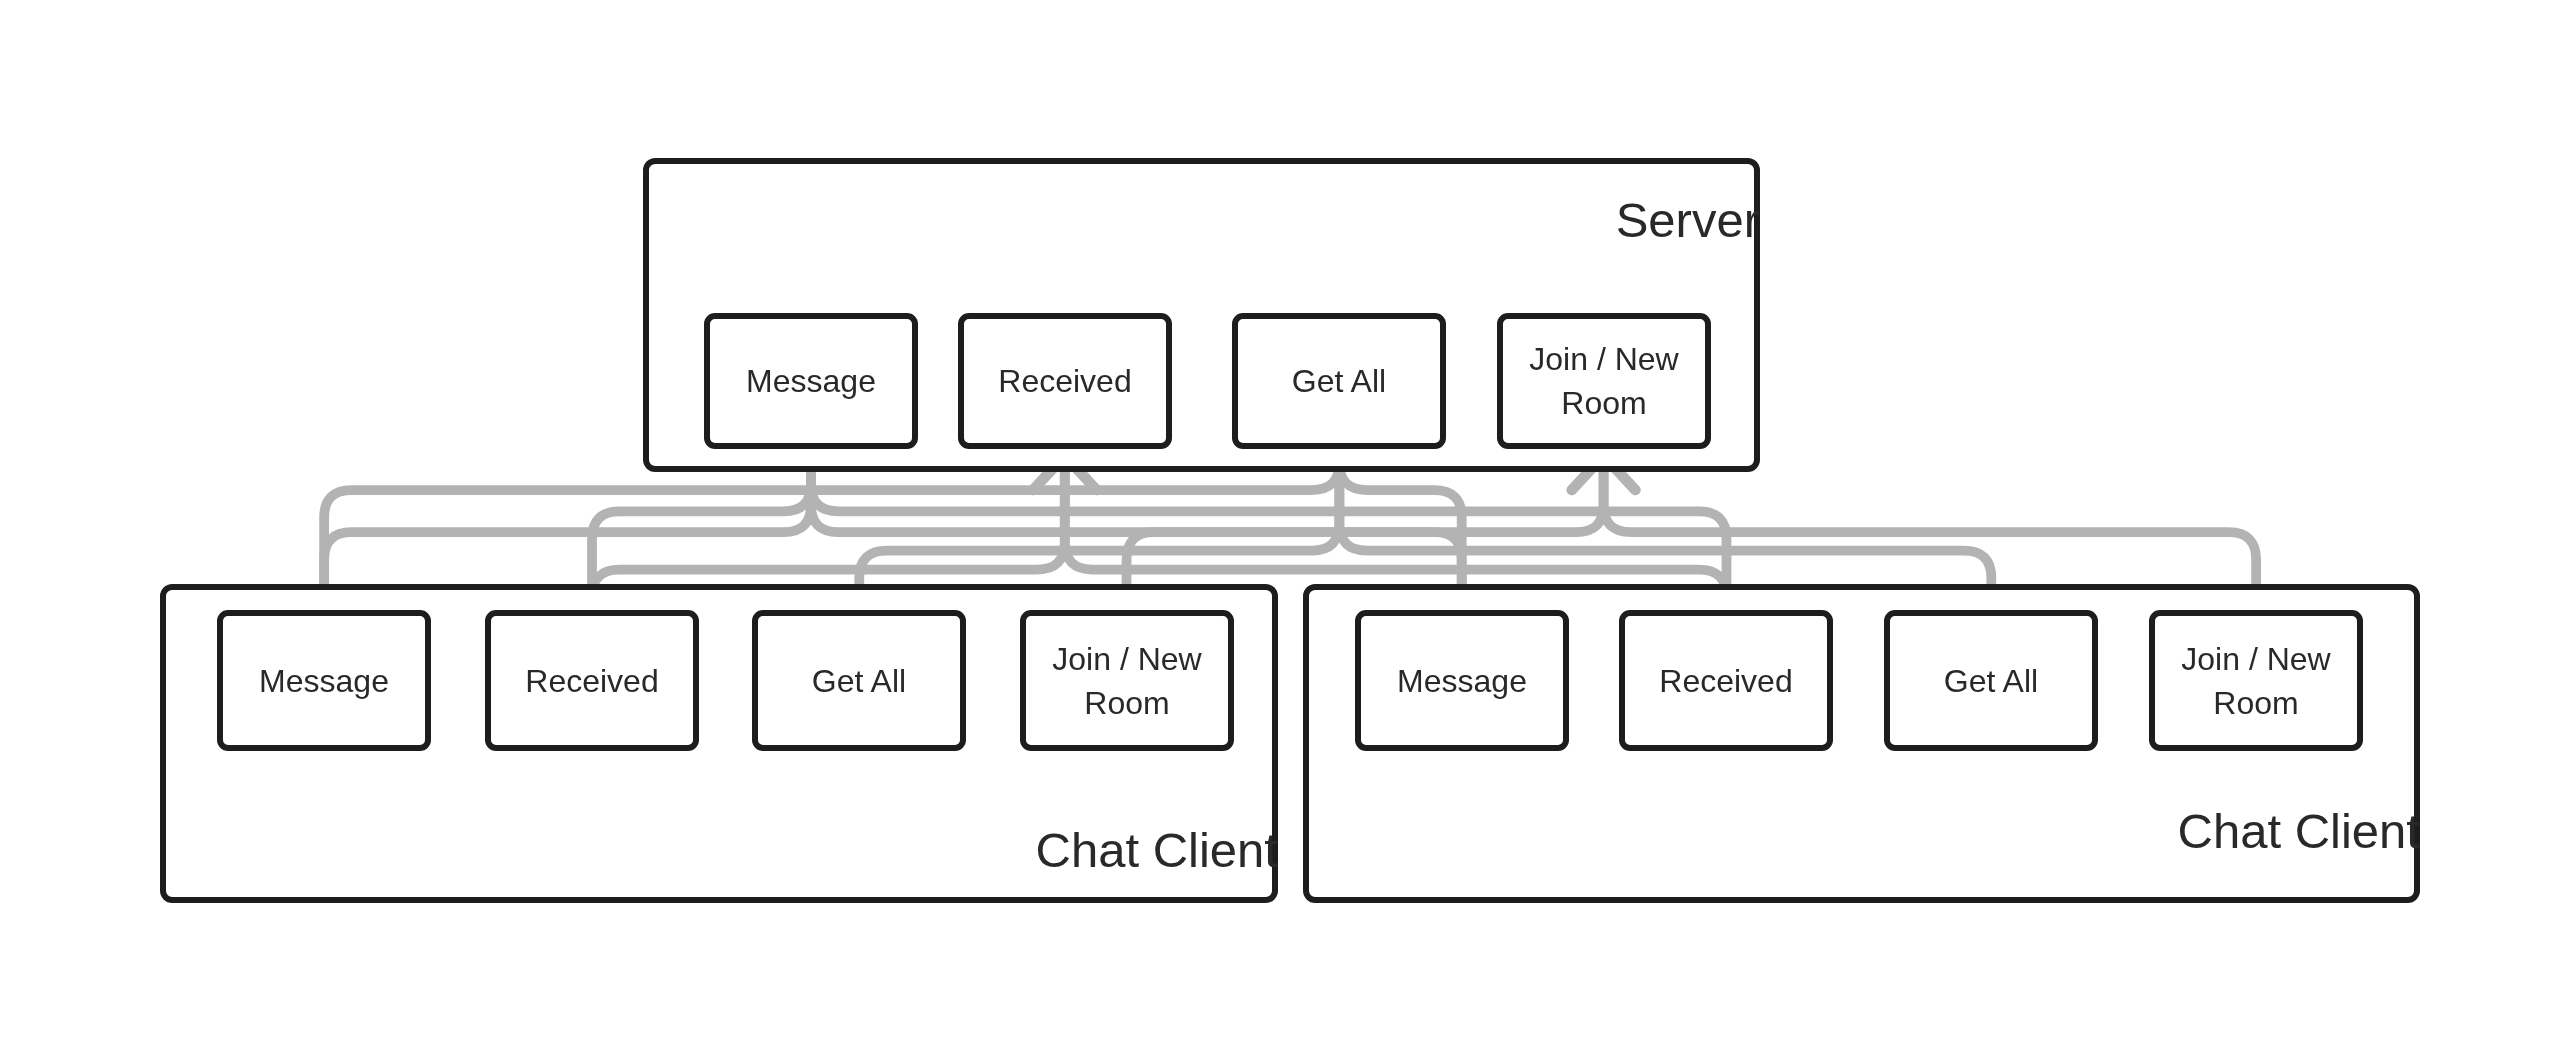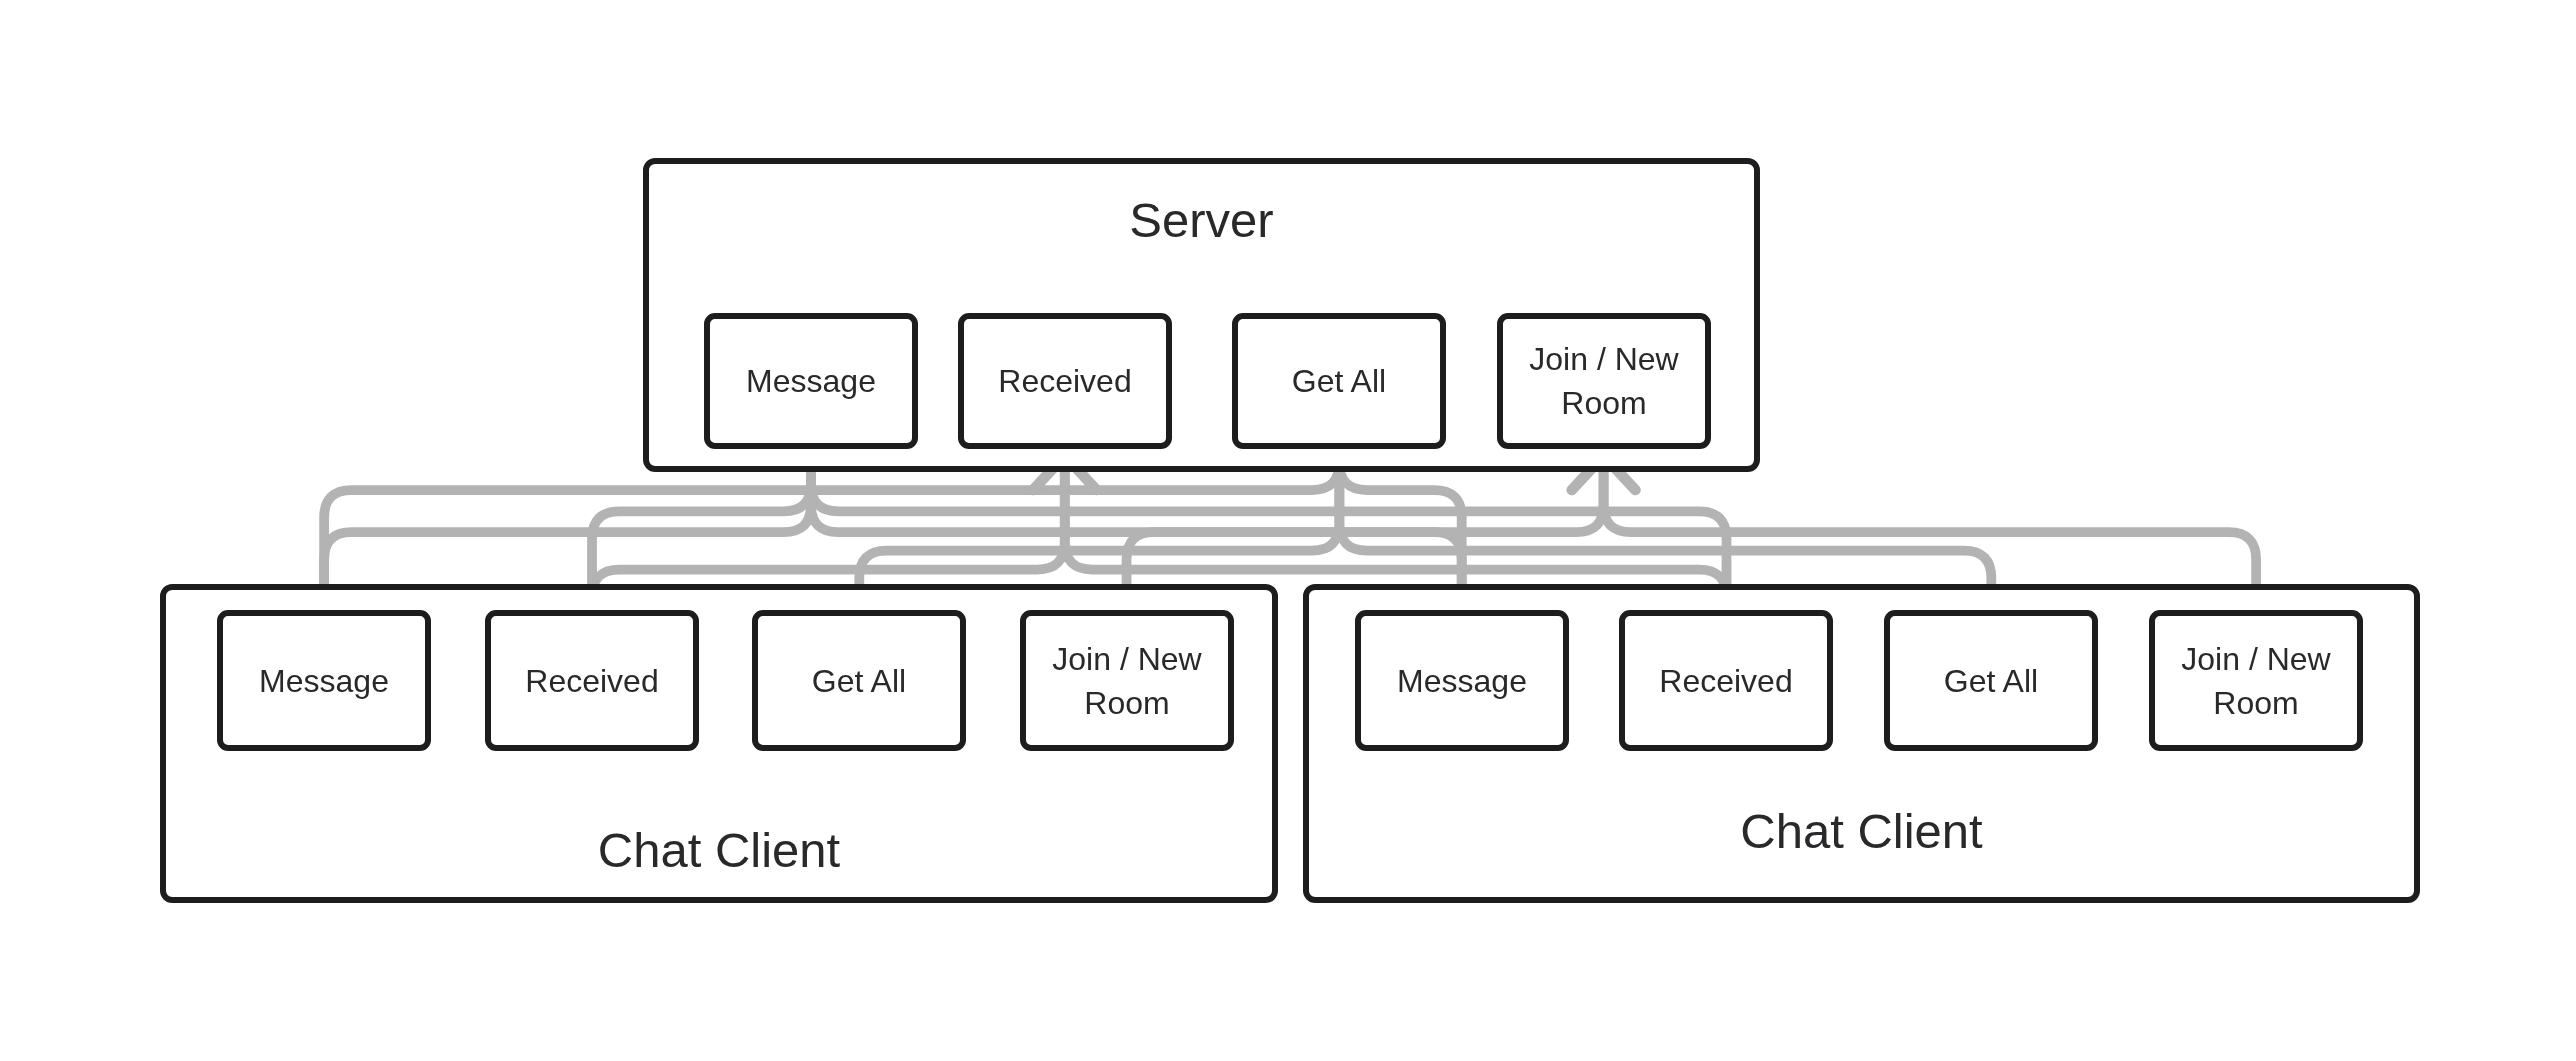--- a/index.html
+++ b/index.html
@@ -15,21 +15,21 @@
   .subnode{
     position:absolute;box-sizing:border-box;background:#ffffff;
     border:6.7px solid #1d1d1f;border-radius:11px;
     display:flex;align-items:center;justify-content:center;
   }
   .sublabel{
     font-size:32px;line-height:44px;font-weight:500;color:#29292b;
     text-align:center;padding:0 8.6px;
   }
   .grouptitle{
-    position:absolute;text-align:center;font-size:49px;line-height:49px;
+    position:absolute;text-align:right;font-size:49px;line-height:49px;
     font-weight:500;color:#29292b;
   }
 </style>
 </head>
 <body>
 
 <div id="stage">
 
   <svg id="wires" width="2576" height="1062" viewBox="0 0 4212 1736">
       <path d="M 2190 734 L 2190 756 Q 2190 801 2145 801 L 575 801 Q 530 801 530 846 L 530 998" fill="none" stroke="#b3b3b3" stroke-width="16" stroke-linecap="round" stroke-linejoin="round"></path>

